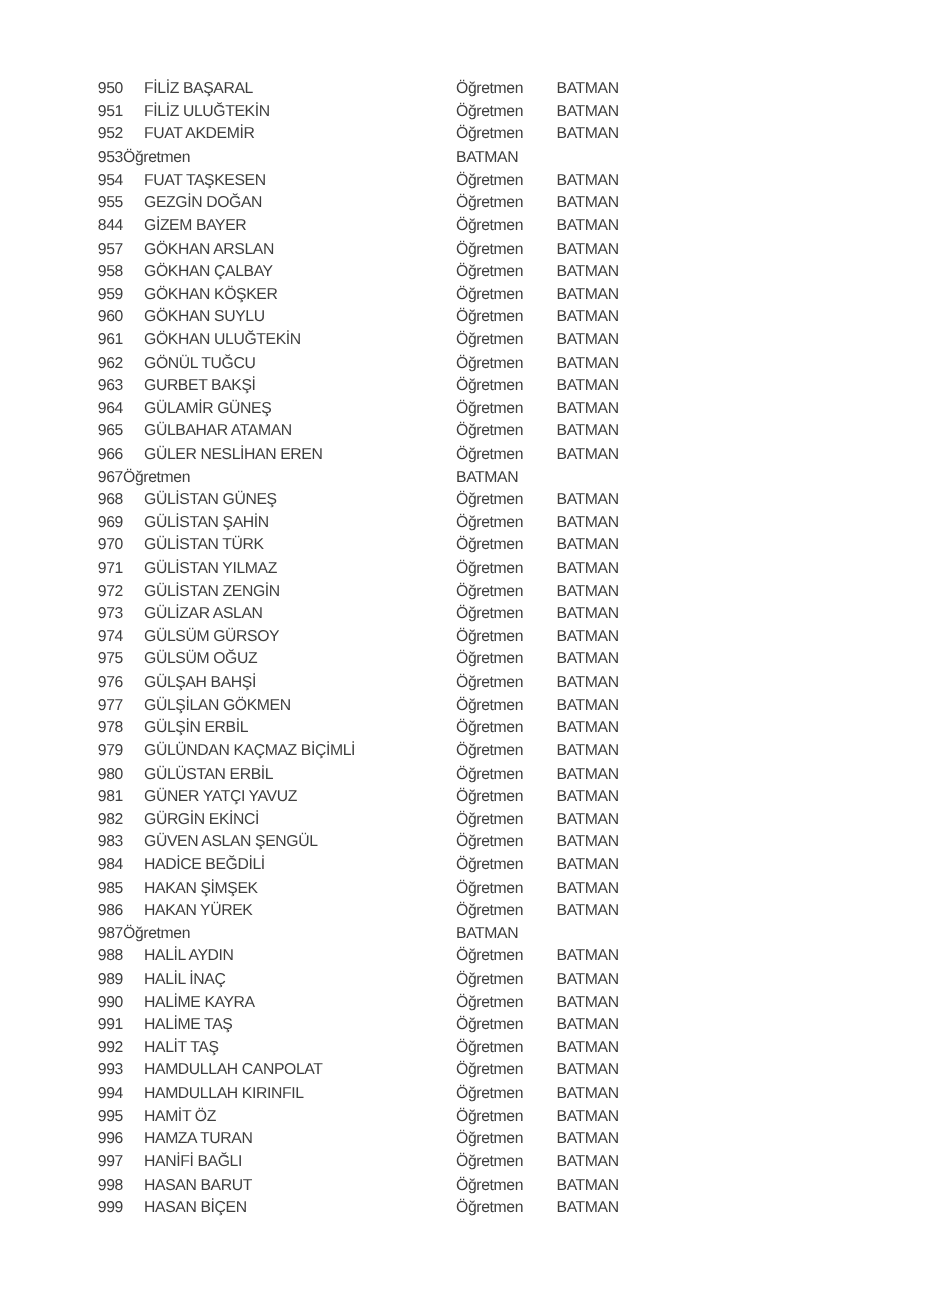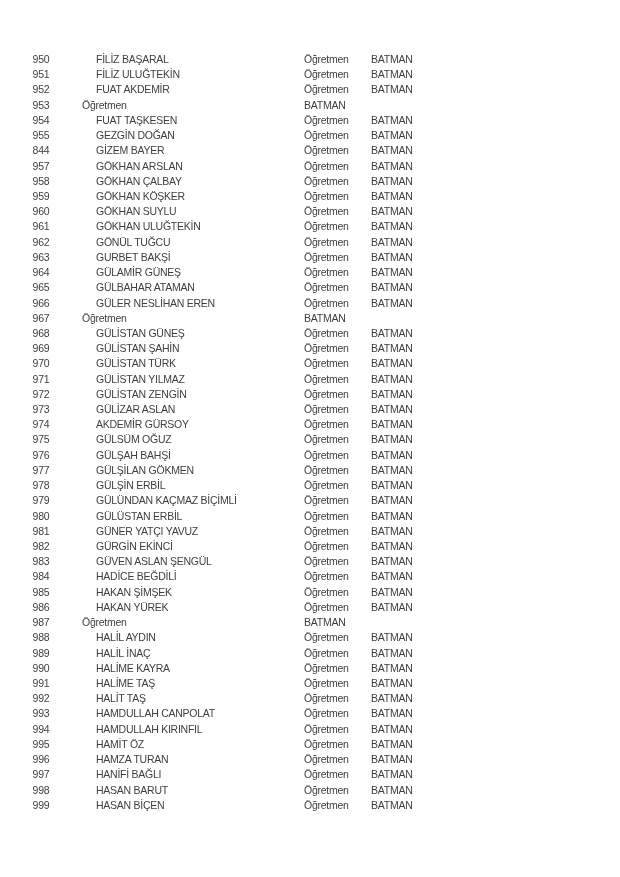--- a/index.html
+++ b/index.html
@@ -25,21 +25,21 @@
     display: grid;
     grid-template-columns: 82px 222px 67px auto;
     height: 15.22px;
     line-height: 15.22px;
     font-size: 10.5px;
     letter-spacing: -0.25px;
     color: #3e3e3e;
     white-space: nowrap;
   }
   .cell-no {
-    text-align: center;
+    text-align: right;
   }
   .cell-name {
     padding-left: 14px;
   }
   .cell-title, .cell-province {
     text-align: left;
   }
 </style>
 </head>
 <body>
@@ -207,21 +207,21 @@
 
   <div class="row">
     <span class="cell-no">973</span>
     <span class="cell-name">GÜLİZAR ASLAN</span>
     <span class="cell-title">Öğretmen</span>
     <span class="cell-province">BATMAN</span>
   </div>
 
   <div class="row">
     <span class="cell-no">974</span>
-    <span class="cell-name">AKDEMİR GÜRSOY</span>
+    <span class="cell-name">GÜLSÜM GÜRSOY</span>
     <span class="cell-title">Öğretmen</span>
     <span class="cell-province">BATMAN</span>
   </div>
 
   <div class="row">
     <span class="cell-no">975</span>
     <span class="cell-name">GÜLSÜM OĞUZ</span>
     <span class="cell-title">Öğretmen</span>
     <span class="cell-province">BATMAN</span>
   </div>

